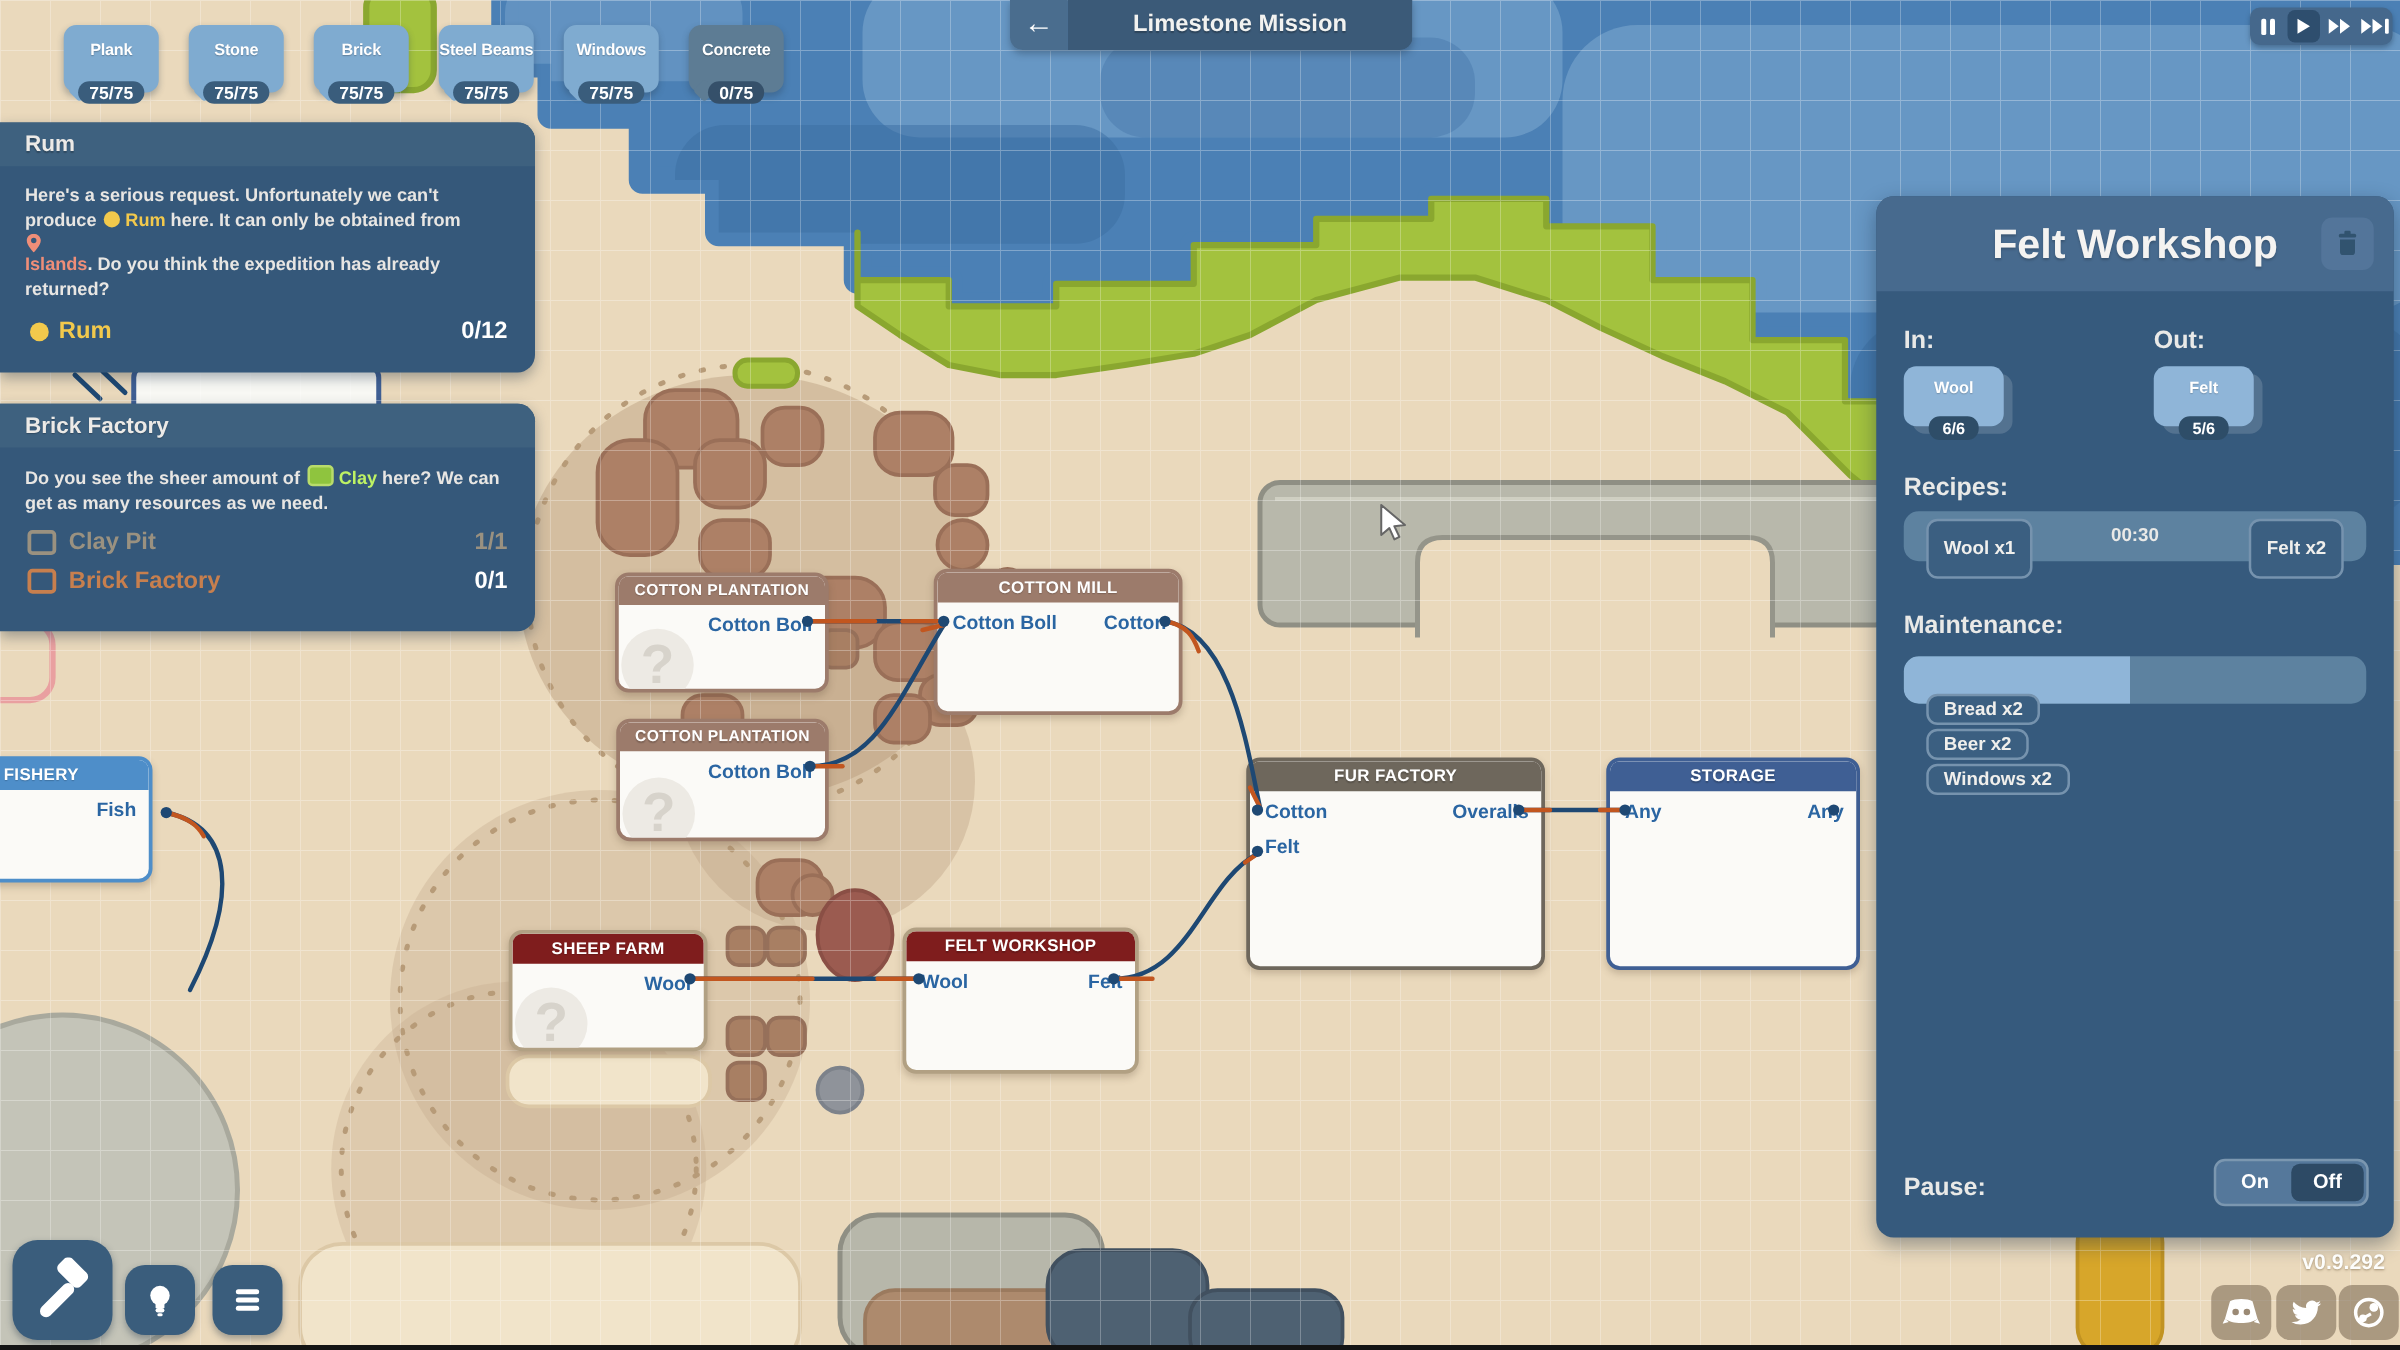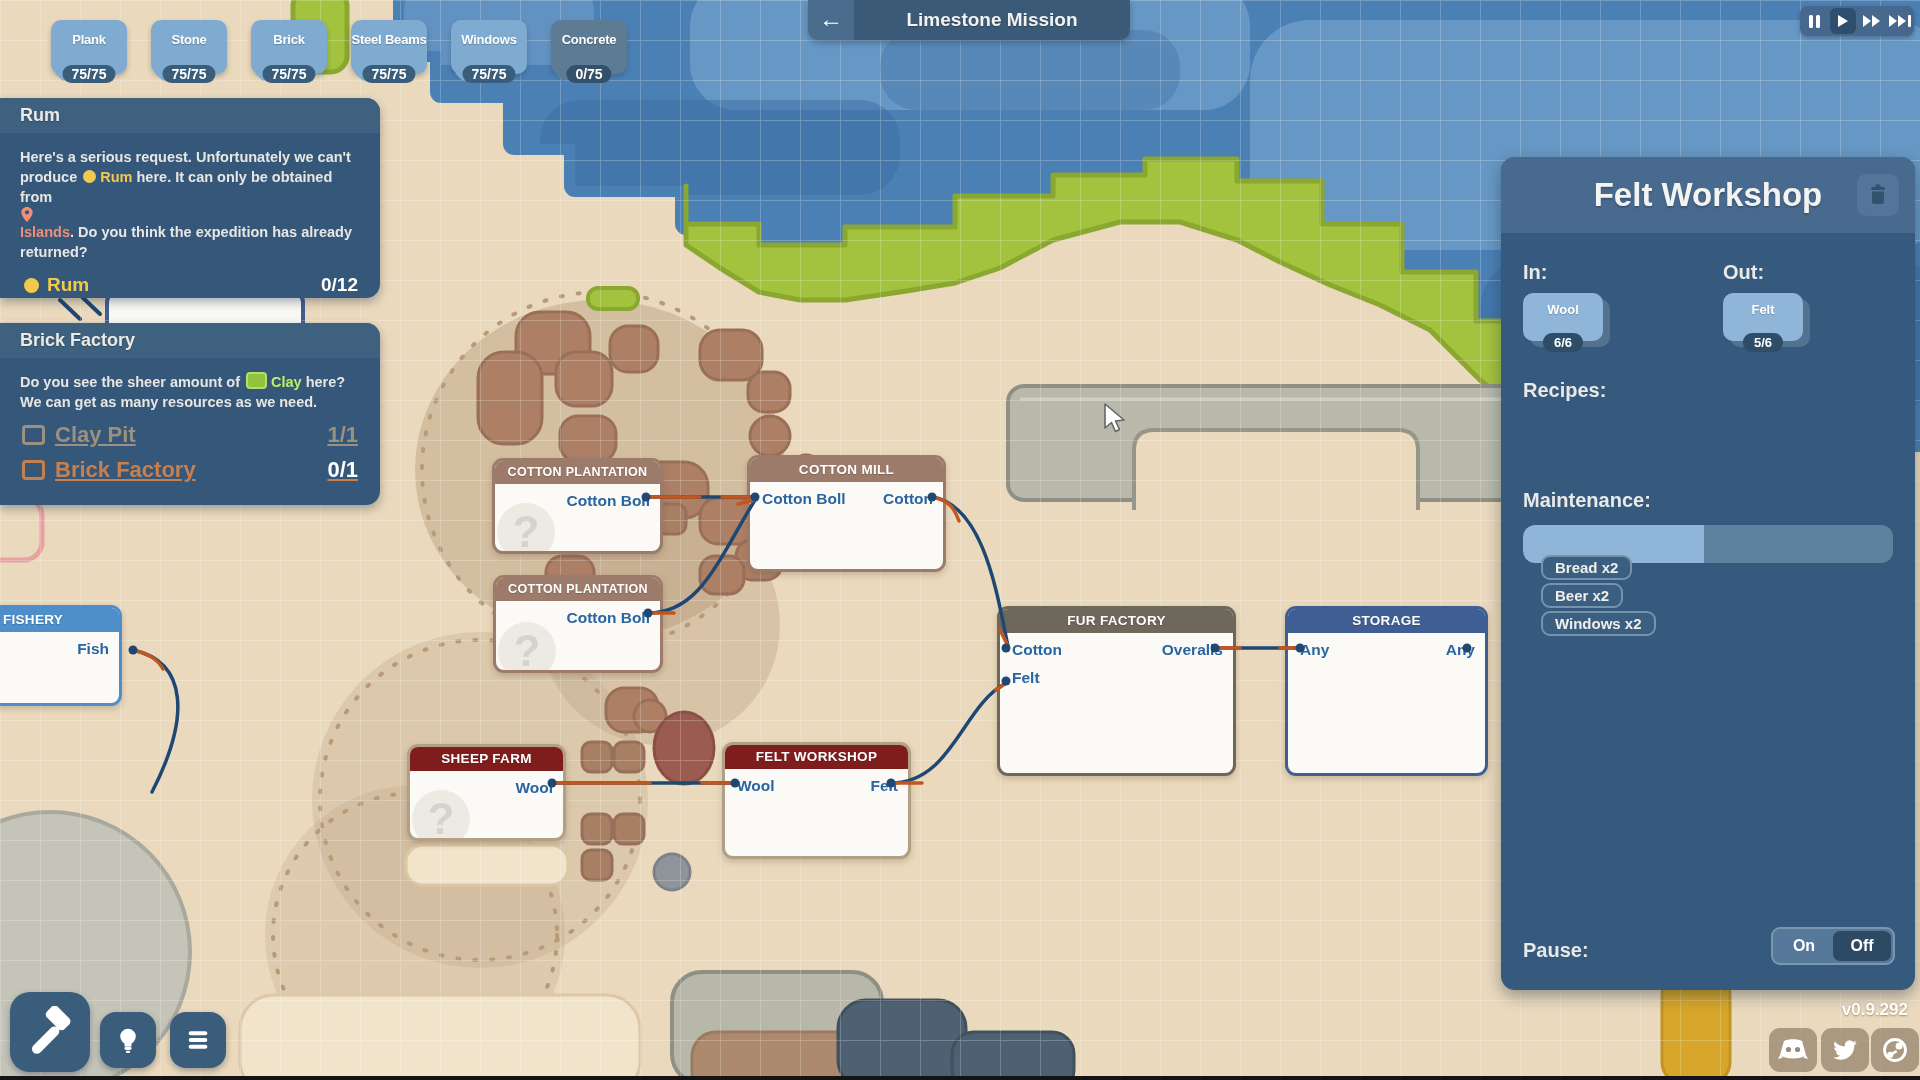--- a/index.html
+++ b/index.html
@@ -52,37 +52,37 @@
             display:flex;align-items:center;justify-content:space-around;box-shadow:0 2px 4px rgba(20,40,60,.35);}
   .pb{width:26px;height:26px;display:flex;align-items:center;justify-content:center;}
   .pb.sel{background:#2e4e6e;border-radius:6px;}
   .i-pause{display:flex;gap:3px}.i-pause i{width:4px;height:13px;background:#fff;border-radius:1.5px}
   .tri{width:0;height:0;border-top:6.5px solid transparent;border-bottom:6.5px solid transparent;border-left:10px solid #fff;}
   .tri.sm{border-top-width:6px;border-bottom-width:6px;border-left-width:8px;}
   .dbl{display:flex;gap:1px}
   .endbar{width:3px;height:12px;background:#fff;border-radius:1px;margin-left:1px}
 
   
-  .quest{position:absolute;left:0;width:380px;background:#35587a;border-radius:0 14px 14px 0;
+  .quest{position:absolute;left:0;width:428px;background:#35587a;border-radius:0 14px 14px 0;
          box-shadow:0 4px 10px rgba(20,40,60,.35);color:#eceae7;}
   .q-head{background:#3e617f;border-radius:0 14px 0 0;padding:7px 20px;font-size:18px;
           text-shadow:0 1px 1px rgba(0,0,0,.25);}
   .q-body{padding:14px 20px 0;font-size:14.5px;line-height:1.38;color:#e8e6e3;}
   .q-body .c-yellow{color:#f2c94c}.q-body .c-coral{color:#ef8e78}.q-body .c-green{color:#bef264}
   .ic-dot{display:inline-block;width:13px;height:13px;border-radius:50%;background:#f2c94c;
           vertical-align:-1px;margin:0 4px 0 2px;}
   .ic-pin{vertical-align:-2px;margin:0 3px 0 1px;}
   .ic-clay{display:inline-block;width:17px;height:13px;background:#8fc43e;border:2px solid #b9dc6b;
            border-radius:4px;vertical-align:-2px;margin:0 4px 0 2px;}
   .q-foot{display:flex;align-items:center;padding:12px 22px 0;font-size:19px;}
   .q-foot .ic-dot{width:15px;height:15px;margin-right:8px}
   .q-foot .f-label{color:#f2c94c}
   .q-foot .f-count{margin-left:auto;color:#fff;}
   .q-rows{padding:10px 22px 0;}
-  .q-row{display:flex;align-items:center;font-size:22px;margin-bottom:9px;text-decoration:underline;}
+  .q-row{display:flex;align-items:center;font-size:19px;margin-bottom:9px;}
   .q-row .b-ic{width:17px;height:14px;border:3px solid currentColor;border-radius:4px;margin-right:10px;}
   .q-row .r-count{margin-left:auto;}
   .q-row[data-state="done"]{color:#9a9180}
   .q-row[data-state="active"]{color:#c77f4e}
   .q-row[data-state="active"] .r-count{color:#fff}
 
   
   .panel{position:absolute;left:1501px;top:157px;width:414px;height:833px;background:#365a7d;
          border-radius:14px;box-shadow:0 6px 16px rgba(20,40,60,.4);color:#e9e9e7;}
   .p-head{height:76px;background:#476a8e;border-radius:14px 14px 0 0;position:relative;}
@@ -442,20 +442,31 @@
     <div class="chip" style="left:22px;top:136px">
       <div class="c-name">Wool</div>
       <div class="c-badge">6/6</div>
     </div>
     <div class="chip" style="left:222px;top:136px">
       <div class="c-name">Felt</div>
       <div class="c-badge">5/6</div>
     </div>
 
     <div class="p-sec" style="top:222px">Recipes:</div>
+    <div class="bar recipe">
+      <span>00:30</span>
+      <div class="rtag" style="left:18px;display:flex;gap:6px">
+
+      <span class="tag">Wool x1</span>
+        </div>
+      <div class="rtag" style="right:18px;display:flex;gap:6px">
+
+      <span class="tag">Felt x2</span>
+        </div>
+    </div>
 
     <div class="p-sec" style="top:332px">Maintenance:</div>
     <div class="bar maint">
       <div class="maint-fill" style="width: 49%;"></div>
     </div>
     <div class="mtags">
 
     <span class="tag">Bread x2</span>
         <span class="tag">Beer x2</span>
         <span class="tag">Windows x2</span>

